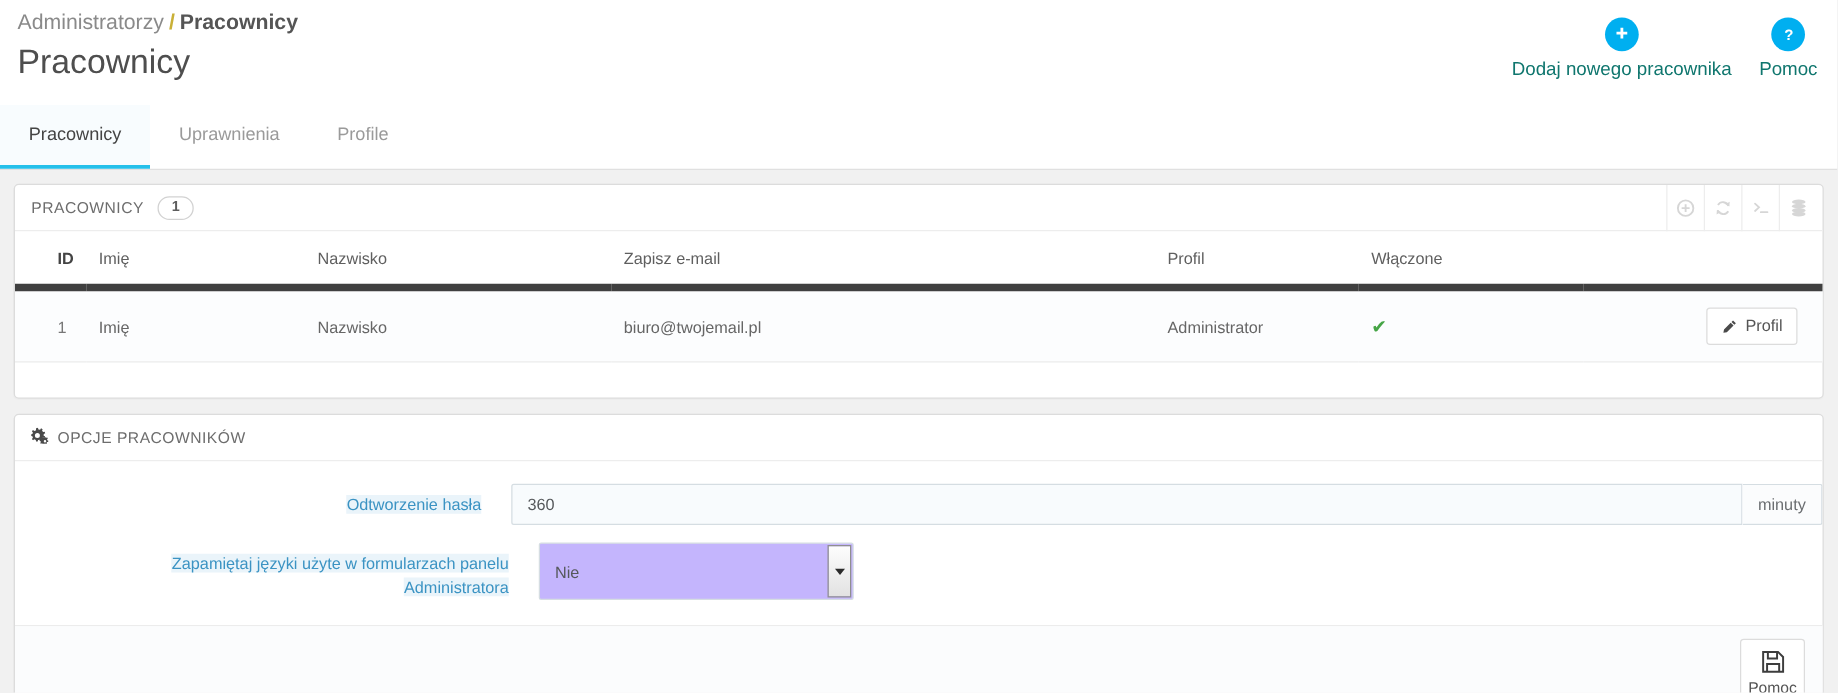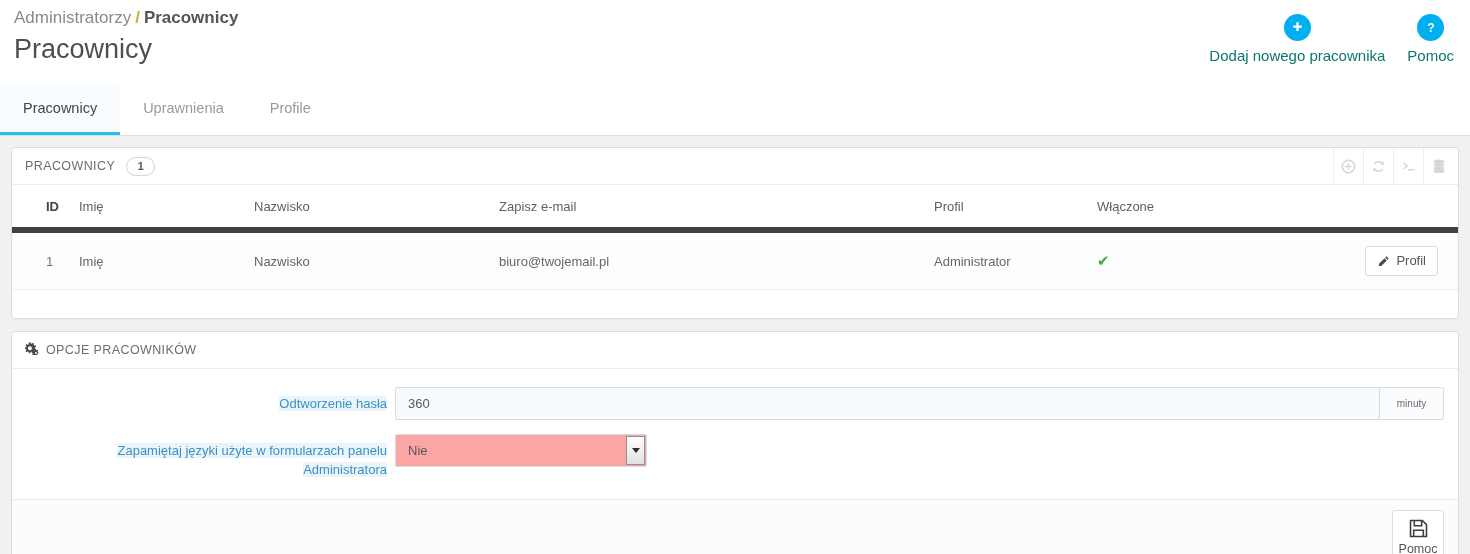--- a/index.html
+++ b/index.html
@@ -197,41 +197,41 @@
     padding: 6px 11px;
     font-size: 13px;
     color: #555;
     cursor: pointer;
     line-height: 16px;
   }
   .btn-edit svg { display: block; }
   .panel-body-pad { height: 28px; }
 
   
-  .form-body { padding: 18px 0 6px 0; }
+  .form-body { padding: 18px 0 6px 0; margin-left: 20px; }
   .form-row {
     display: flex;
     align-items: flex-start;
     margin-bottom: 14px;
   }
   .form-label {
     width: 375px;
     text-align: right;
     padding-right: 0;
     font-size: 13px;
     color: #3b93c3;
     line-height: 19px;
     padding-top: 7px;
   }
   .form-label span {
     background: #eaf4fa;
     cursor: pointer;
   }
   .form-control-area {
-    padding-left: 8px;
+    padding-left: 24px;
     display: flex;
     align-items: stretch;
   }
   .input-group { display: flex; align-items: stretch; }
   .text-input {
     width: 985px;
     height: 33px;
     border: 1px solid #d5dde2;
     background: #f8fbfd;
     color: #55585b;
@@ -245,29 +245,29 @@
     display: flex;
     align-items: center;
     justify-content: center;
     height: 33px;
     min-width: 64px;
     padding: 0 12px;
     border: 1px solid #d5dde2;
     border-left: none;
     background: #fbfcfd;
     color: #6b6e71;
-    font-size: 10px;
+    font-size: 13px;
     border-radius: 0 2px 2px 0;
   }
   .select-wrap {
     display: flex;
     width: 252px;
-    height: 33px;
+    height: 46px;
     border: 1px solid #d5dde2;
-    background: #fca5a5;
+    background: #c4b5fd;
     border-radius: 2px;
     overflow: hidden;
   }
   .select-value {
     flex: 1;
     display: flex;
     align-items: center;
     padding: 0 12px;
     font-size: 13px;
     color: #55585b;

